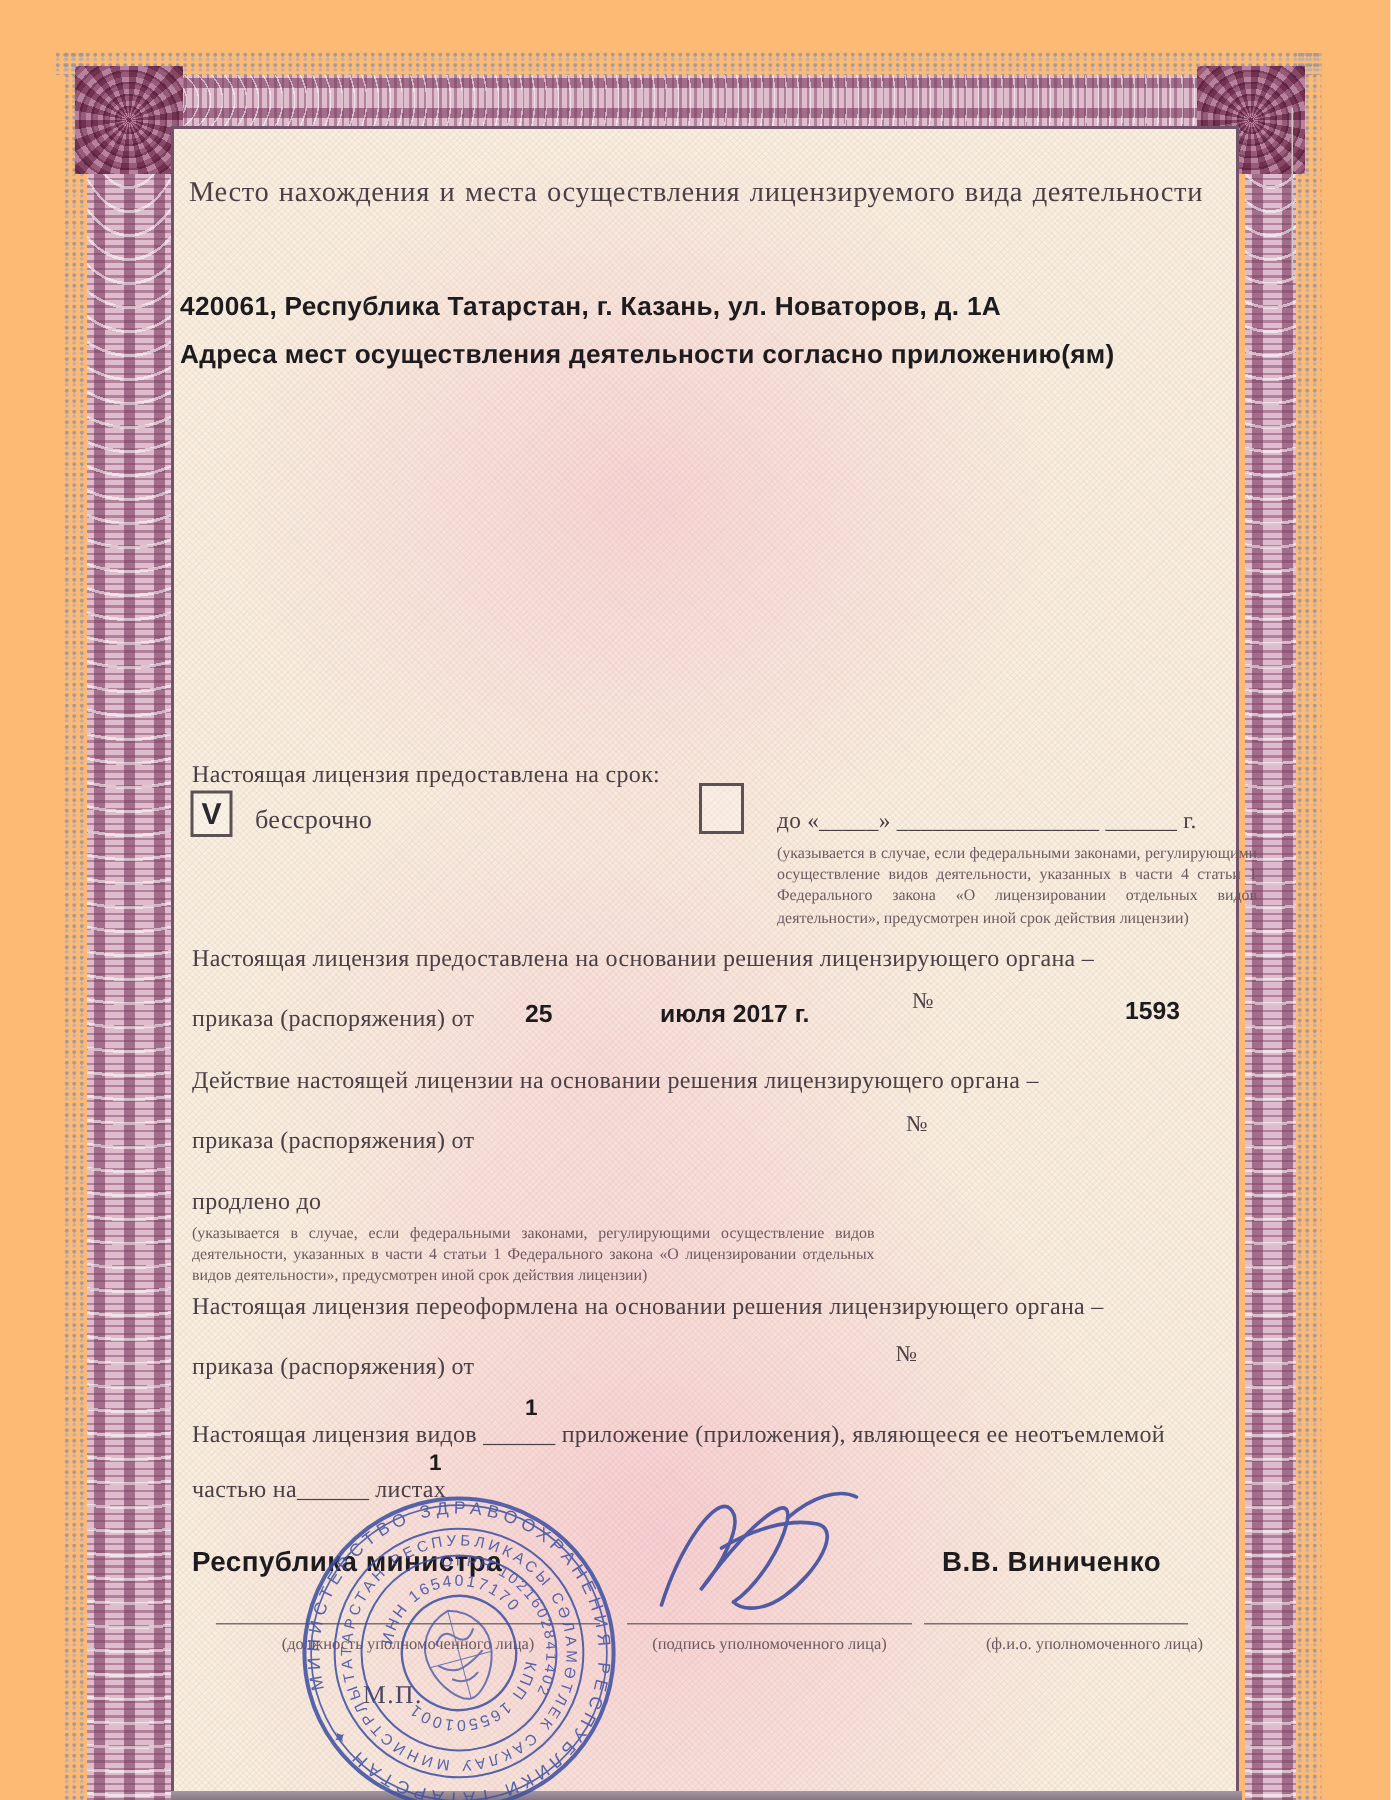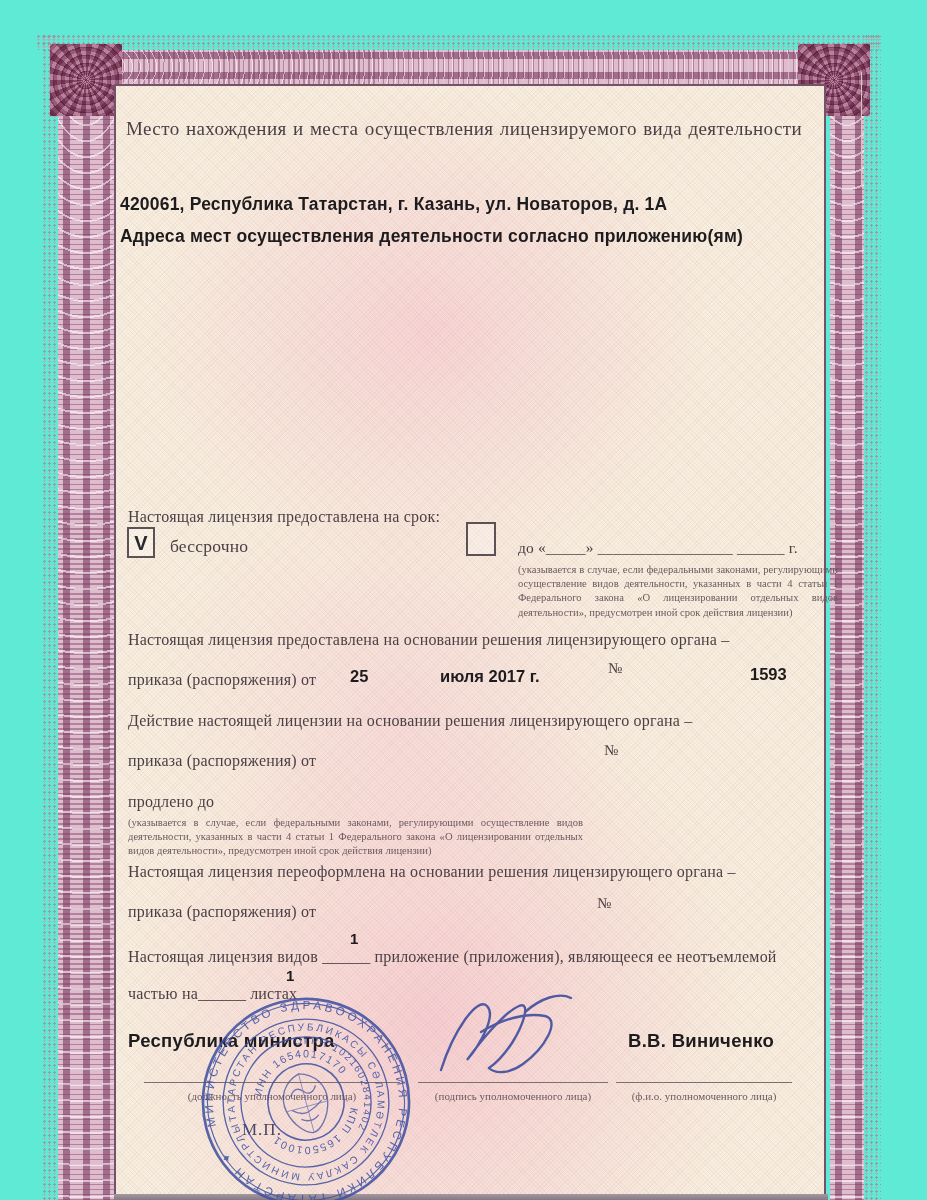--- a/index.html
+++ b/index.html
@@ -1,16 +1,16 @@
 <!DOCTYPE html>
 <html><head>
 <meta charset="utf-8">
 <style>
   html,body{margin:0;padding:0;}
-  .scan{position:relative;width:927px;height:1200px;background:#5eead4;overflow:hidden;
+  .scan{position:relative;width:927px;height:1200px;background:#fdba74;overflow:hidden;
         font-family:"Liberation Serif","DejaVu Serif",serif;}
   
   .lace{position:absolute;
     background-image:
       radial-gradient(circle 2px at 50% 35%, #9d96a0 0 1.2px, transparent 1.4px),
       radial-gradient(circle 2px at 50% 80%, #b3acb5 0 1px, transparent 1.2px);
     background-size:5px 7px;opacity:.9;}
   .lace-top{left:36px;top:34px;width:846px;height:16px;}
   .lace-left{left:42px;top:34px;width:16px;height:1166px;}
   .lace-right{left:864px;top:34px;width:17px;height:1166px;}
@@ -130,21 +130,21 @@
   </div>
   <div class="t bsans fill15" style="left:286px;top:967px;">1</div>
 
   <div class="t bsans name18" style="left:128px;top:1030px;">Республика министра</div>
   <div class="t bsans name18" style="left:628px;top:1030px;">В.В. Виниченко</div>
   <div class="rule" style="left:144px;top:1082px;width:256px;"></div>
   <div class="rule" style="left:418px;top:1082px;width:190px;"></div>
   <div class="rule" style="left:616px;top:1082px;width:176px;"></div>
   <div class="t caption" style="left:130px;top:1090px;width:284px;">(должность уполномоченного лица)</div>
   <div class="t caption" style="left:408px;top:1090px;width:210px;">(подпись уполномоченного лица)</div>
-  <div class="t caption" style="left:606px;top:1090px;width:196px;">(ф.и.о. уполномоченного лица)</div>
+  <div class="t caption" style="left:606px;top:1090px;width:196px;text-align:right;">(ф.и.о. уполномоченного лица)</div>
   <div class="t mp" style="left:242px;top:1120px;">М.П.</div>
 
   <div class="sig-wrap">
     <svg width="160" height="95" viewBox="0 0 160 95">
       <g fill="none" stroke="#3f4e9e" stroke-width="2.4" stroke-linecap="round" opacity="0.9">
         <path d="M16,82 C28,44 52,8 62,18 C72,28 54,58 42,72 C58,50 80,24 94,18 C106,13 99,36 87,55 C79,67 70,76 64,80"></path>
         <path d="M56,44 C76,32 100,24 120,28 C136,32 120,60 98,76 C84,86 70,86 64,80"></path>
         <path d="M100,24 C116,10 134,4 146,10"></path>
       </g>
     </svg>

